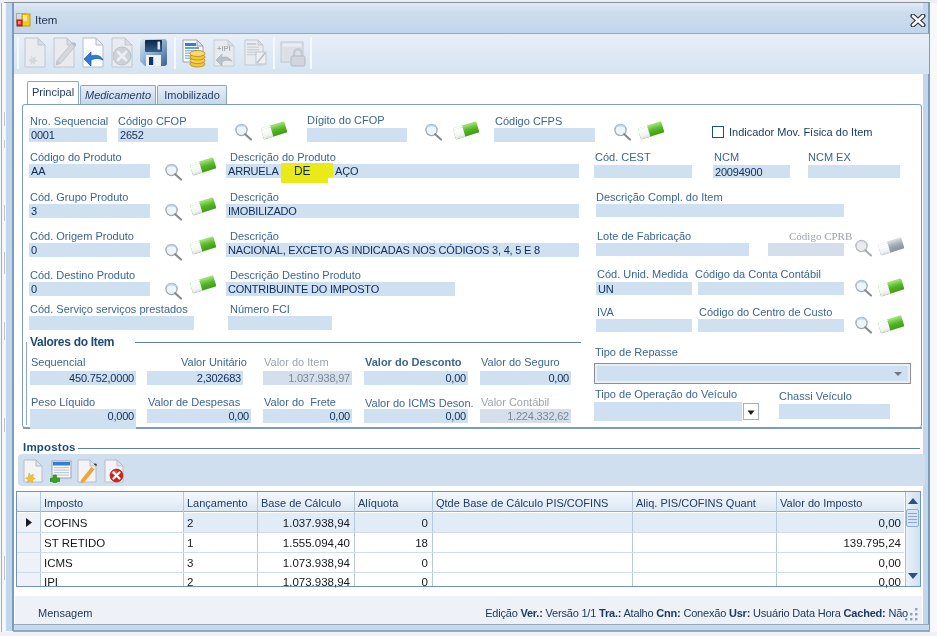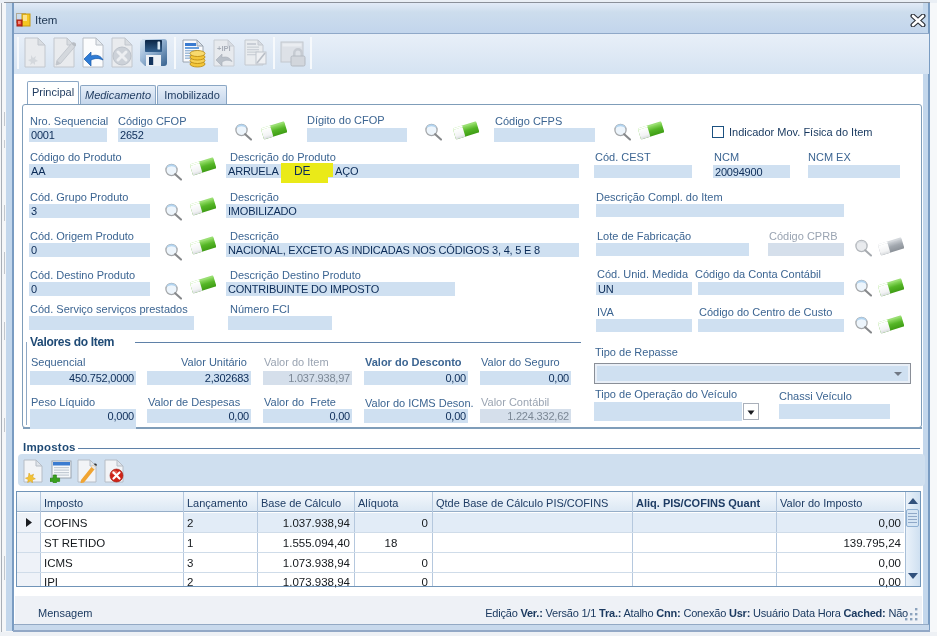--- a/index.html
+++ b/index.html
@@ -190,21 +190,21 @@
 <div class="fld" style="left:226px;top:204px;width:353px;height:14px;">IMOBILIZADO</div>
 <div class="lbl" style="left:596px;top:191px;">Descrição Compl. do Item</div>
 <div class="fld" style="left:596px;top:204px;width:248px;height:13px;"></div>
 
 <div class="lbl" style="left:30px;top:230px;">Cód. Origem Produto</div>
 <div class="fld" style="left:29px;top:243px;width:121px;height:14px;">0</div>
 <div class="lbl" style="left:230px;top:230px;">Descrição</div>
 <div class="fld" style="left:226px;top:243px;width:353px;height:14px;">NACIONAL, EXCETO AS INDICADAS NOS CÓDIGOS 3, 4, 5 E 8</div>
 <div class="lbl" style="left:597px;top:230px;">Lote de Fabricação</div>
 <div class="fld" style="left:596px;top:243px;width:153px;height:13px;"></div>
-<div class="lblg" style="left:769px;top:230px;">Código CPRB</div>
+<div class="lblg" style="left:789px;top:230px;font-family:Liberation Serif, serif;">Código CPRB</div>
 <div class="fldd" style="left:768px;top:243px;width:76px;height:13px;"></div>
 
 <div class="lbl" style="left:30px;top:269px;">Cód. Destino Produto</div>
 <div class="fld" style="left:29px;top:282px;width:121px;height:14px;">0</div>
 <div class="lbl" style="left:230px;top:269px;">Descrição Destino Produto</div>
 <div class="fld" style="left:226px;top:282px;width:229px;height:14px;">CONTRIBUINTE DO IMPOSTO</div>
 <div class="lbl" style="left:597px;top:268px;">Cód. Unid. Medida</div>
 <div class="fld" style="left:596px;top:282px;width:96px;height:13px;">UN</div>
 <div class="lbl" style="left:695px;top:268px;">Código da Conta Contábil</div>
 <div class="fld" style="left:698px;top:282px;width:146px;height:13px;"></div>
@@ -326,21 +326,21 @@
     <use href="#ers"></use>
   </svg>
 
 <div class="gt" style="left:30px;top:335px;font-size:12px;letter-spacing:-0.3px;">Valores do Item</div>
 <div class="gl" style="left:135px;top:342px;width:446px;"></div>
 <div class="abs" style="left:26px;top:342px;width:1px;height:83px;background:#8fa8c4;"></div>
 
 <div class="lbl" style="left:31px;top:356px;">Sequencial</div>
 <div class="fld num" style="left:30px;top:371px;width:106px;height:14px;">450.752,0000</div>
 <div class="lbl" style="left:156px;top:356px;margin-left:25px;">Valor Unitário</div>
-<div class="fld num" style="left:147px;top:371px;width:104px;height:14px;">2,302683</div>
+<div class="fld num" style="left:147px;top:371px;width:96px;height:14px;">2,302683</div>
 <div class="lblg" style="left:264px;top:356px;">Valor do Item</div>
 <div class="fldd num" style="left:263px;top:371px;width:89px;height:14px;">1.037.938,97</div>
 <div class="lbl" style="left:365px;top:356px;font-weight:bold;">Valor do Desconto</div>
 <div class="fld num" style="left:364px;top:371px;width:104px;height:14px;">0,00</div>
 <div class="lbl" style="left:481px;top:356px;">Valor do Seguro</div>
 <div class="fld num" style="left:480px;top:371px;width:91px;height:14px;">0,00</div>
 
 <div class="lbl" style="left:31px;top:396px;">Peso Líquido</div>
 <div class="fld num" style="left:30px;top:409px;width:106px;height:20px;padding-left:36px;">0,000</div>
 <div class="lbl" style="left:148px;top:396px;">Valor de Despesas</div>
@@ -419,36 +419,36 @@
 
 <div class="abs" style="left:17px;top:532px;width:887px;height:1px;background:#cfdce9;"></div>
 <div class="abs" style="left:17px;top:552px;width:887px;height:1px;background:#cfdce9;"></div>
 <div class="abs" style="left:17px;top:572px;width:887px;height:1px;background:#cfdce9;"></div>
 
 <div class="abs" style="left:44px;top:497px;font-size:11px;color:#1e3c64;">Imposto</div>
 <div class="abs" style="left:187px;top:497px;font-size:11px;color:#1e3c64;">Lançamento</div>
 <div class="abs" style="left:261px;top:497px;font-size:11px;color:#1e3c64;">Base de Cálculo</div>
 <div class="abs" style="left:358px;top:497px;font-size:11px;color:#1e3c64;">Alíquota</div>
 <div class="abs" style="left:436px;top:497px;font-size:11px;color:#1e3c64;">Qtde Base de Cálculo PIS/COFINS</div>
-<div class="abs" style="left:636px;top:497px;font-size:11px;color:#1e3c64;font-weight:bold;">Aliq. PIS/COFINS Quant</div>
+<div class="abs" style="left:636px;top:497px;font-size:11px;color:#1e3c64;">Aliq. PIS/COFINS Quant</div>
 <div class="abs" style="left:780px;top:497px;font-size:11px;color:#1e3c64;">Valor do Imposto</div>
 
 <svg class="abs" style="left:25px;top:517px;" width="8" height="11" viewBox="0 0 8 11">
     <path d="M1,1 L7,5.5 L1,10 Z" fill="#1a1c20"></path>
   </svg>
 
 <div class="abs" style="left:44px;top:517px;font-size:11.5px;color:#14181c;">COFINS</div>
 <div class="abs" style="left:187px;top:517px;font-size:11.5px;color:#14181c;">2</div>
 <div class="abs" style="left:257px;top:517px;width:93px;text-align:right;font-size:11.5px;color:#14181c;">1.037.938,94</div>
 <div class="abs" style="left:354px;top:517px;width:74px;text-align:right;font-size:11.5px;color:#14181c;">0</div>
 <div class="abs" style="left:776px;top:517px;width:125px;text-align:right;font-size:11.5px;color:#14181c;">0,00</div>
 <div class="abs" style="left:44px;top:537px;font-size:11.5px;color:#14181c;">ST RETIDO</div>
 <div class="abs" style="left:187px;top:537px;font-size:11.5px;color:#14181c;">1</div>
 <div class="abs" style="left:257px;top:537px;width:93px;text-align:right;font-size:11.5px;color:#14181c;">1.555.094,40</div>
-<div class="abs" style="left:354px;top:537px;width:74px;text-align:center;font-size:11.5px;color:#14181c;">18</div>
+<div class="abs" style="left:354px;top:537px;width:74px;text-align:right;font-size:11.5px;color:#14181c;">18</div>
 <div class="abs" style="left:776px;top:537px;width:125px;text-align:right;font-size:11.5px;color:#14181c;">139.795,24</div>
 <div class="abs" style="left:44px;top:557px;font-size:11.5px;color:#14181c;">ICMS</div>
 <div class="abs" style="left:187px;top:557px;font-size:11.5px;color:#14181c;">3</div>
 <div class="abs" style="left:257px;top:557px;width:93px;text-align:right;font-size:11.5px;color:#14181c;">1.073.938,94</div>
 <div class="abs" style="left:354px;top:557px;width:74px;text-align:right;font-size:11.5px;color:#14181c;">0</div>
 <div class="abs" style="left:776px;top:557px;width:125px;text-align:right;font-size:11.5px;color:#14181c;">0,00</div>
 <div class="abs" style="left:44px;top:576px;font-size:11.5px;color:#14181c;">IPI</div>
 <div class="abs" style="left:187px;top:576px;font-size:11.5px;color:#14181c;">2</div>
 <div class="abs" style="left:257px;top:576px;width:93px;text-align:right;font-size:11.5px;color:#14181c;">1.073.938,94</div>
 <div class="abs" style="left:354px;top:576px;width:74px;text-align:right;font-size:11.5px;color:#14181c;">0</div>

